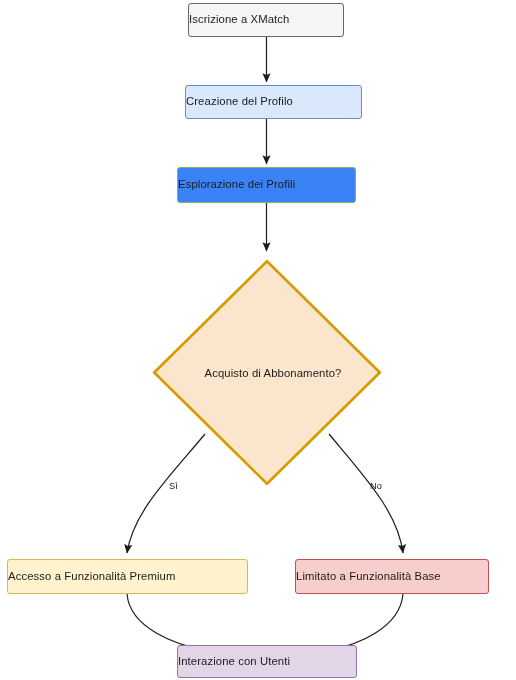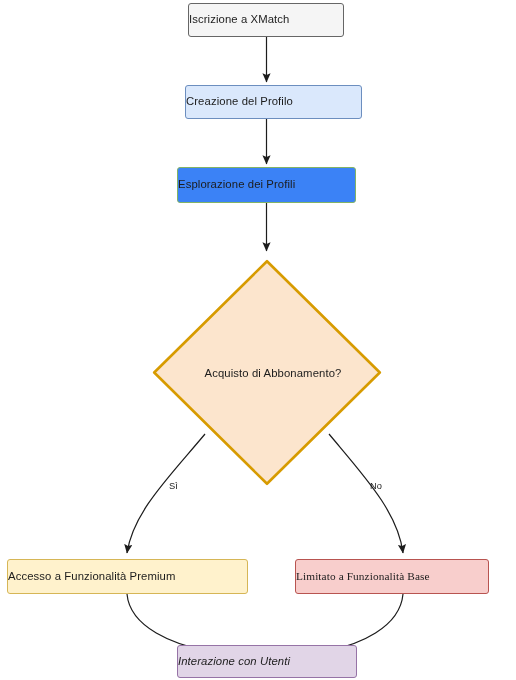--- a/index.html
+++ b/index.html
@@ -108,24 +108,24 @@
       </div>
       <div class="diamond-wrap" style="left: 147px; top: 254px; width: 240px; height: 237px;">
         <svg class="diamond-shape" viewBox="0 0 240 237" preserveAspectRatio="none">
           <path d="M 120 7.2 L 232.8 118.5 L 120 229.8 L 7.2 118.5 Z" fill="#fce5cd" stroke="#d79b00" stroke-width="2.6" stroke-linejoin="round"></path>
         </svg>
         <div class="diamond-label">Acquisto di Abbonamento?</div>
       </div>
       <div class="node" style="left: 7px; top: 559px; width: 241px; height: 35px; background: rgb(255, 242, 204); border-color: rgb(214, 182, 86);">
         <span>Accesso a Funzionalità Premium</span>
       </div>
-      <div class="node" style="left: 295px; top: 559px; width: 194px; height: 35px; background: rgb(248, 206, 204); border-color: rgb(184, 84, 80); font-family: Liberation Serif, serif;">
+      <div class="node" style="left: 295px; top: 559px; width: 194px; height: 35px; background: rgb(248, 206, 204); border-color: rgb(184, 84, 80);">
         <span>Limitato a Funzionalità Base</span>
       </div>
-      <div class="node" style="left: 177px; top: 645px; width: 180px; height: 33px; background: rgb(225, 213, 231); border-color: rgb(150, 115, 166); font-style: italic;">
+      <div class="node" style="left: 177px; top: 645px; width: 180px; height: 33px; background: rgb(225, 213, 231); border-color: rgb(150, 115, 166);">
         <span>Interazione con Utenti</span>
       </div>
     </div>
   <div id="label-layer">
       <div class="edge-label" style="left: 146px; top: 481px; margin-left: 23px;">Sì</div>
       <div class="edge-label" style="left: 370px; top: 481px;">No</div>
     </div>
 
 </div>
 

